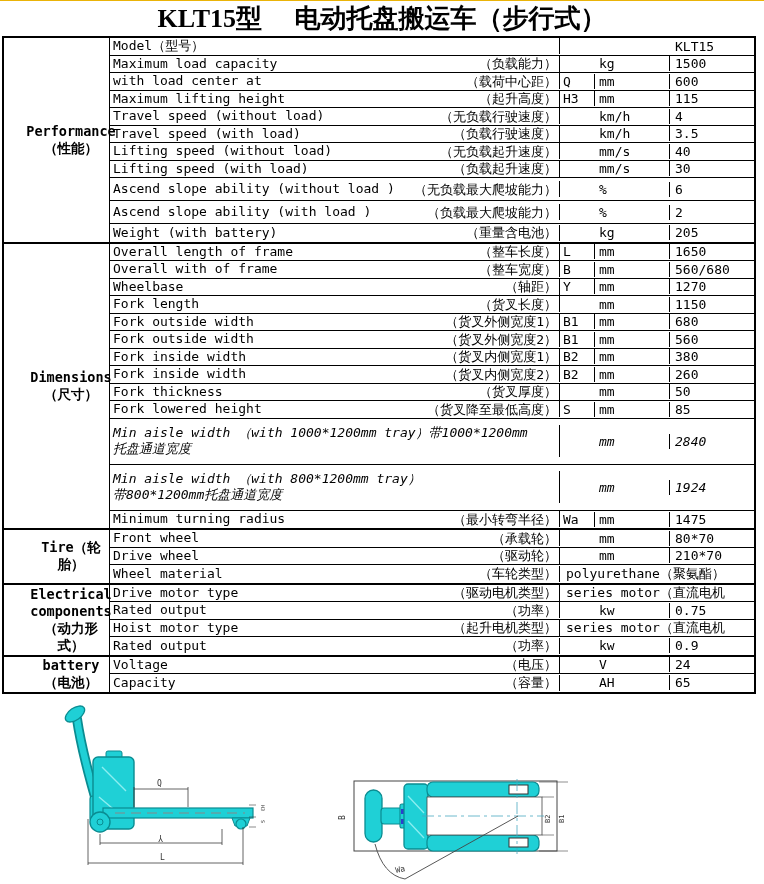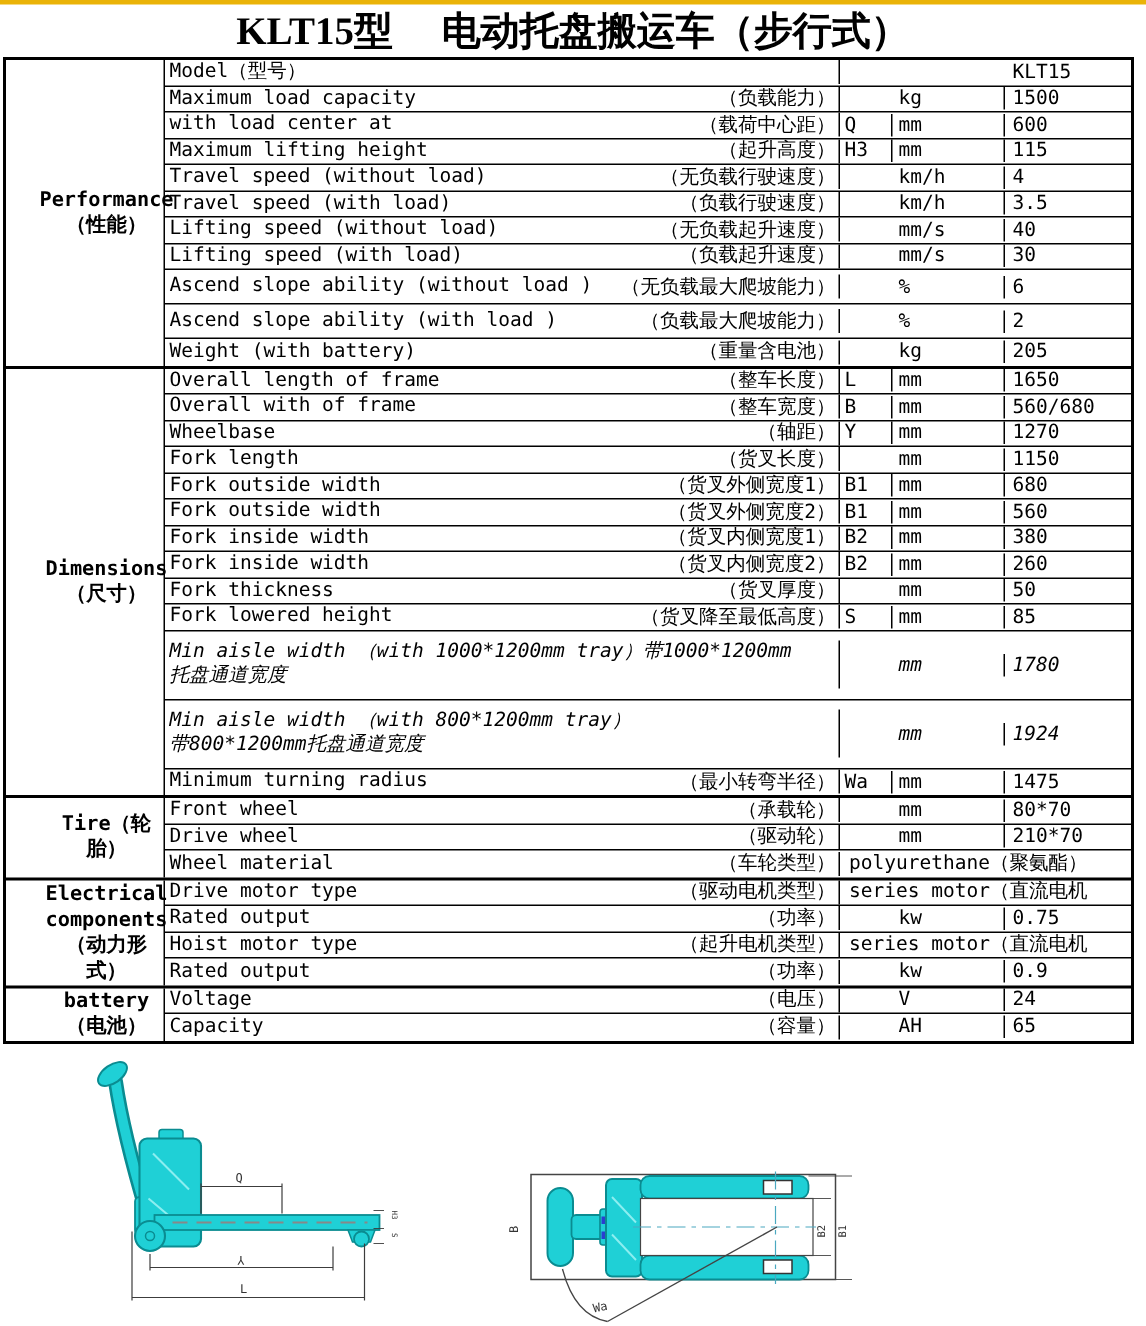--- a/index.html
+++ b/index.html
@@ -1,21 +1,21 @@
 <!DOCTYPE html>
 <html><head>
 <meta charset="utf-8">
 <style>
   html,body{margin:0;padding:0;}
   body{
     width:764px;height:884px;position:relative;overflow:hidden;
     background:#ffffff;color:#000;
     font-family:"DejaVu Sans Mono","Liberation Mono",monospace;
   }
-  .page{position:absolute;inset:0;border-top:3px solid #eab308;}
+  .page{position:absolute;inset:0;border-top:1px solid #eab308;}
   .title{
     position:absolute;top:2px;left:0;width:100%;margin:0;
     text-align:center;font-family:"Liberation Serif","DejaVu Serif",serif;
     font-weight:bold;font-size:26px;line-height:32px;color:#000;
   }
   
   .spec-table{
     position:absolute;left:2px;top:35px;width:754px;
     border:2px solid #000;box-sizing:border-box;
     font-size:13px;line-height:15px;
@@ -256,21 +256,21 @@
             <div class="c unit">mm</div>
             <div class="c val">85</div>
           </div>
           <div class="r dbl">
             <div class="c name">
               <span class="en">Min aisle width （with 1000*1200mm tray）带1000*1200mm
 托盘通道宽度</span>
             </div>
             <div class="c sym"></div>
             <div class="c unit">mm</div>
-            <div class="c val">1780</div>
+            <div class="c val">2840</div>
           </div>
           <div class="r dbl">
             <div class="c name">
               <span class="en">Min aisle width （with 800*1200mm tray）
 带800*1200mm托盘通道宽度</span>
             </div>
             <div class="c sym"></div>
             <div class="c unit">mm</div>
             <div class="c val">1924</div>
           </div>

